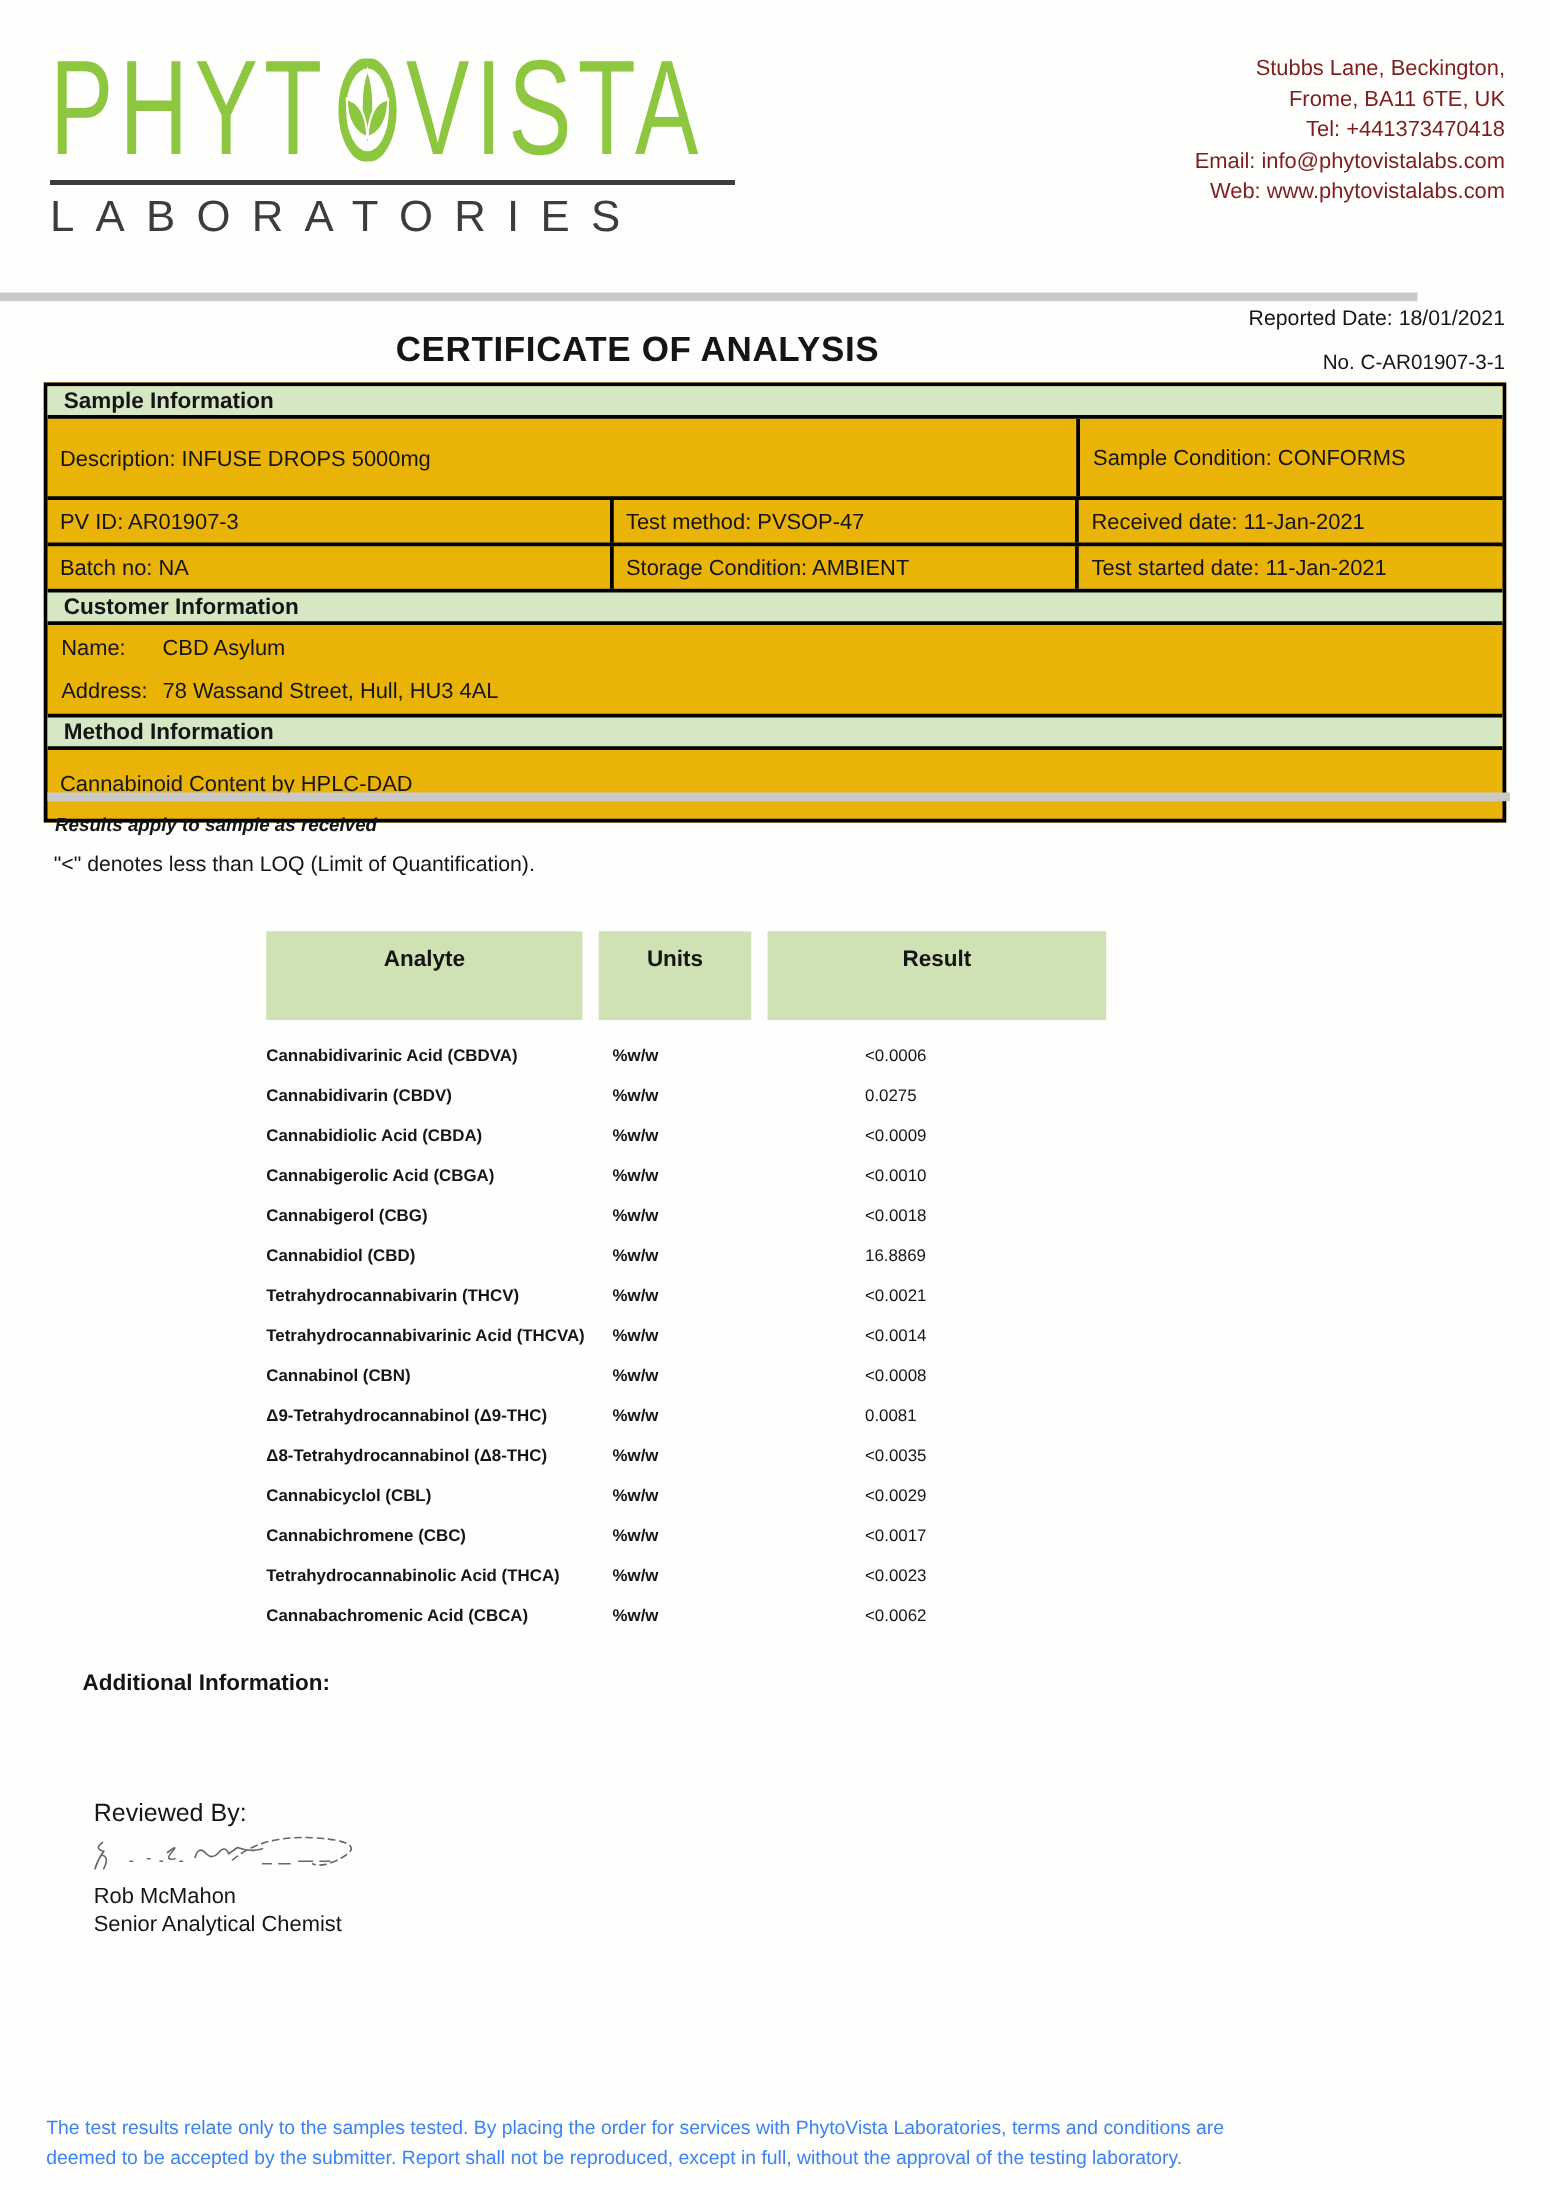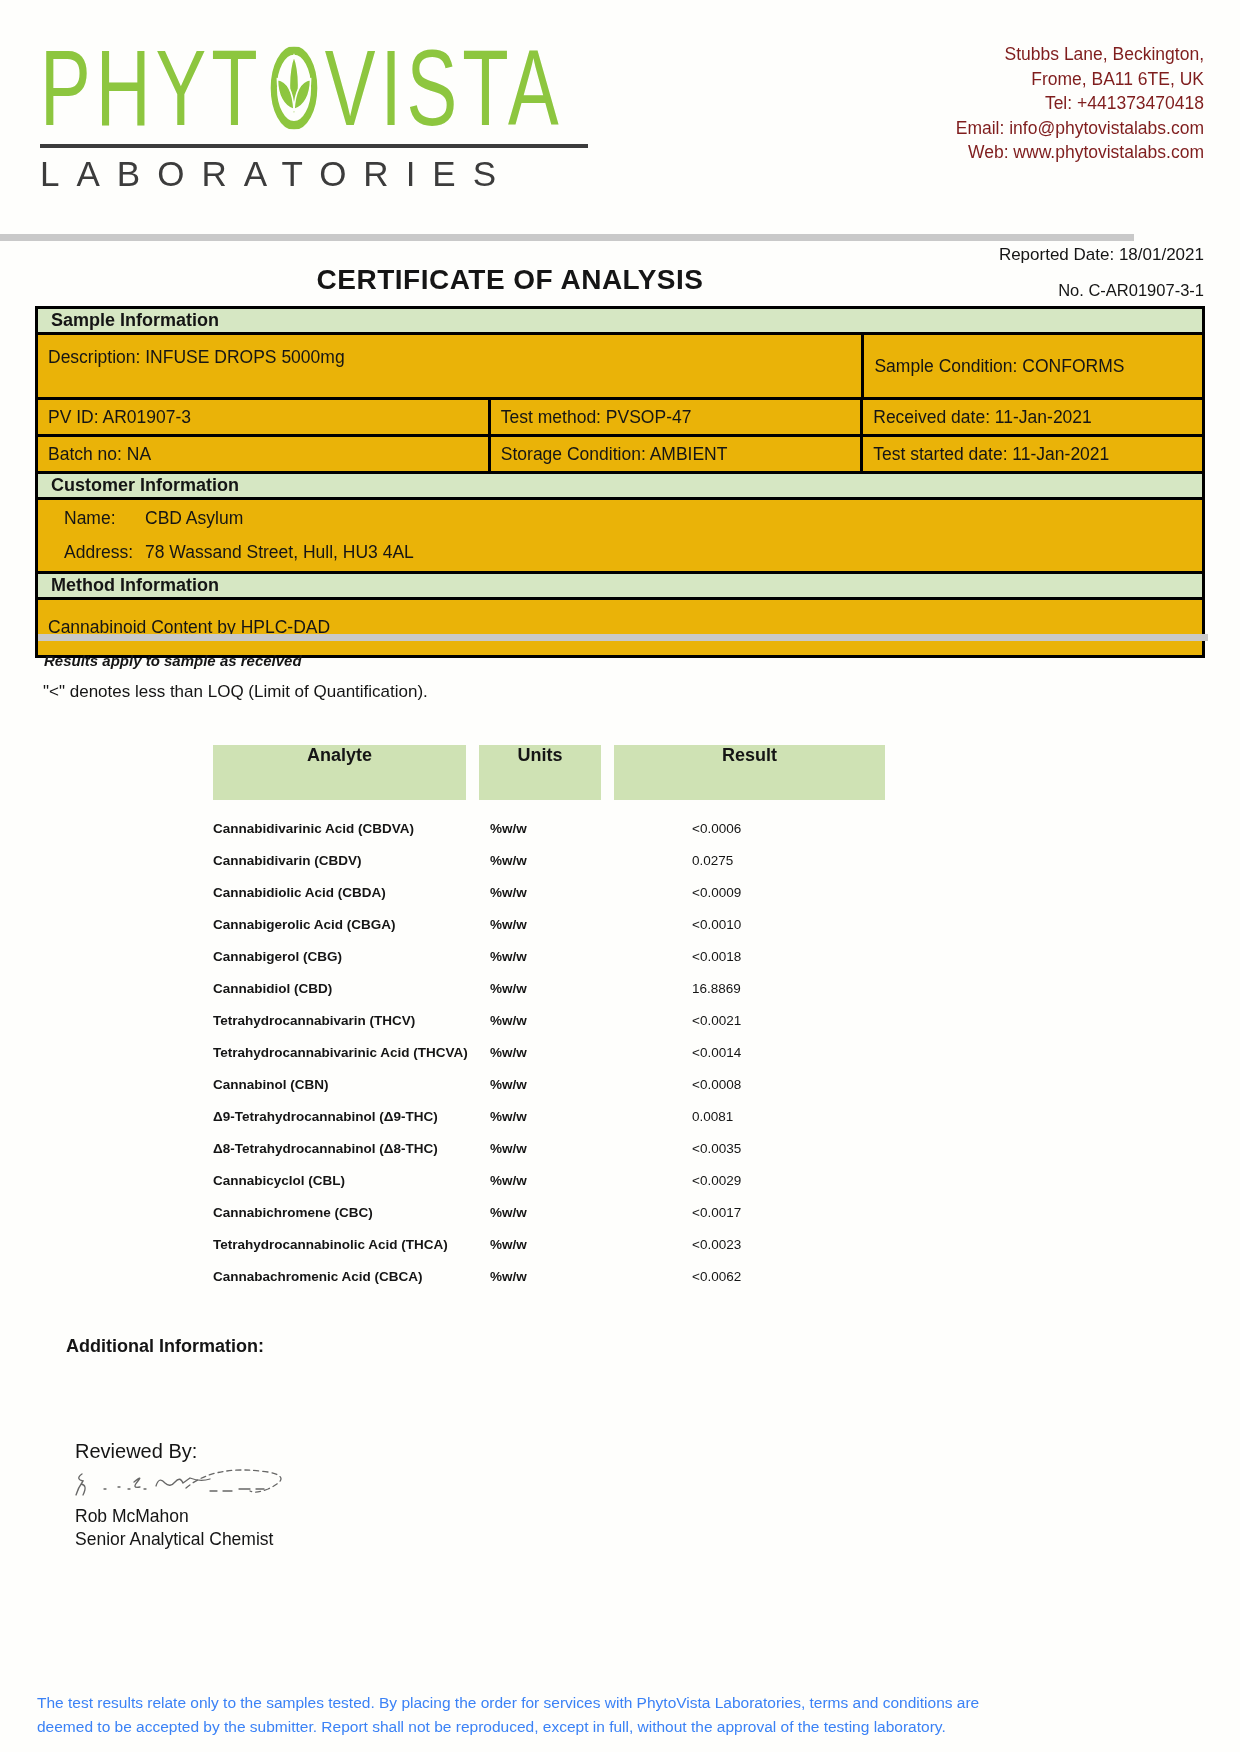--- a/index.html
+++ b/index.html
@@ -34,39 +34,39 @@
   .info-table { position:absolute; left:35px; top:306px; width:1170px;
                 border:3px solid #000; font-size:17.5px; background:#eab308; }
   .it-bar { background:#d6e7c3; border-bottom:3px solid #000;
             font-weight:bold; font-size:18px; padding:1px 0 1px 13px; }
   .it-bar.inner { border-top:3px solid #000; }
   .it-row { display:flex; }
   .it-row.bt { border-top:3px solid #000; }
   .cell { display:flex; align-items:center; padding-left:10px; }
   .br { border-right:3px solid #000; }
   .desc-row { height:62px; }
-  .desc-cell { flex:0 0 71%; align-items:flex-start; padding-top:12px; }
+  .desc-cell { flex:0 0 71%; align-items:flex-start; padding-top:22px; }
   .cond-cell { flex:1 1 auto; }
   .trip-row { height:37px; }
   .tc1 { flex:0 0 38.9%; } .tc2 { flex:0 0 32%; } .tc3 { flex:1 1 auto; }
-  .cust-cell { padding:8px 10px 8px 26px; }
+  .cust-cell { padding:8px 10px 8px 11px; }
   .cust-line { display:flex; }
   .cust-line + .cust-line { margin-top:13px; }
   .cust-label { display:inline-block; width:81px; }
   .method-cell { height:55px; display:flex; align-items:center; padding-left:10px; }
 
   
   .note-received { position:absolute; left:44px; top:652px; font-size:15px;
                    font-weight:bold; font-style:italic; }
   .note-loq { position:absolute; left:43px; top:682px; font-size:17px; }
 
   
   .results { position:absolute; left:213px; top:745px; width:672px; }
   .res-head { display:flex; gap:13px; }
-  .res-head .hcell { background:#cfe2b4; height:55px; padding-top:0;
+  .res-head .hcell { background:#cfe2b4; height:71px; padding-top:12px;
                      text-align:center; font-size:18px; font-weight:bold; }
   .hc-analyte { width:253px; } .hc-units { width:122px; } .hc-result { width:271px; }
   .res-rows { margin-top:12px; }
   .res-row { display:flex; align-items:center; height:32px; font-size:13.5px; }
   .ra { flex:0 0 277px; font-weight:bold; }
   .ru { flex:0 0 202px; font-weight:bold; }
   .rr { flex:1 1 auto; }
 
   
   .additional { position:absolute; left:66px; top:1336px; font-size:18px; font-weight:bold; }

